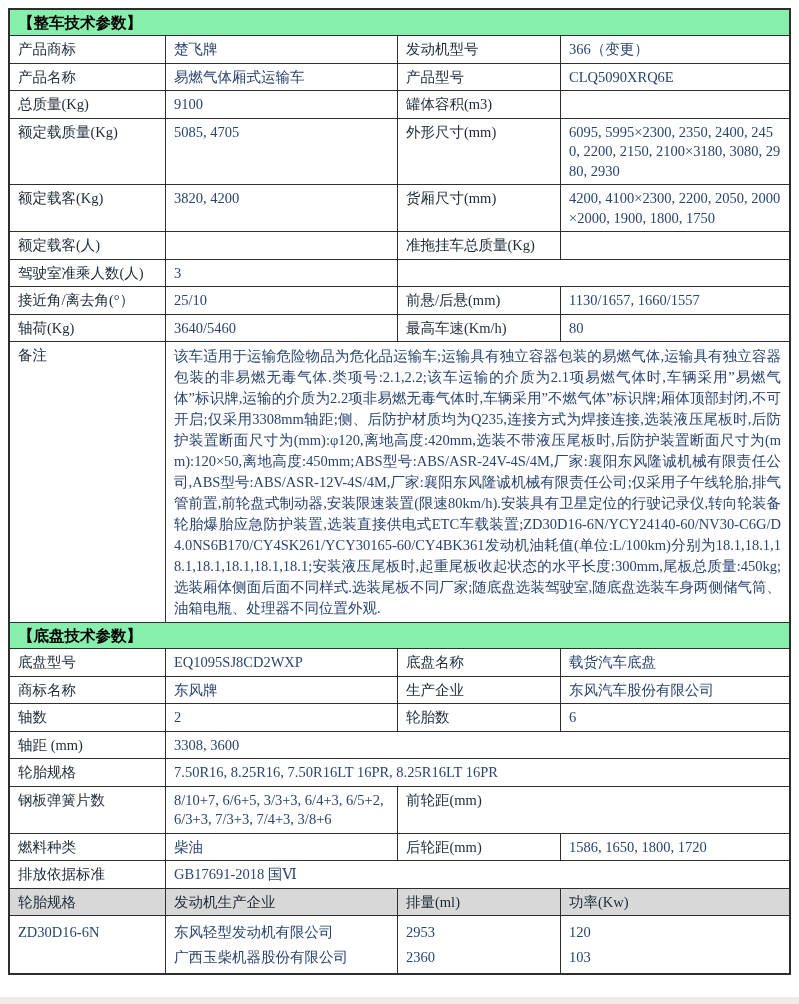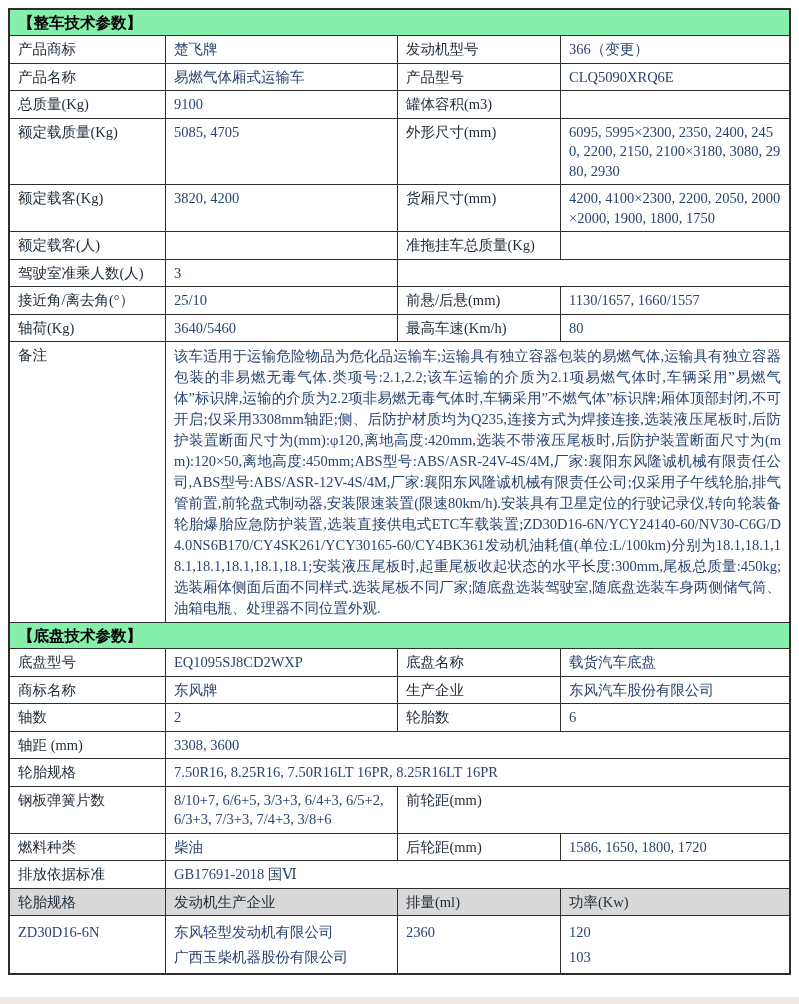--- a/index.html
+++ b/index.html
@@ -147,20 +147,21 @@
       </div>
     <div class="row engine-body" id="engine-body">
         <div class="cell value">
           <div>ZD30D16-6N</div>
         </div>
         <div class="cell value">
           <div>东风轻型发动机有限公司</div>
           <div>广西玉柴机器股份有限公司</div>
         </div>
         <div class="cell value">
+          <div>2953</div>
           <div>2360</div>
         </div>
         <div class="cell value">
           <div>120</div>
           <div>103</div>
         </div>
       </div>
   </div>
   <div class="bottom-strip"></div>
 </div>

